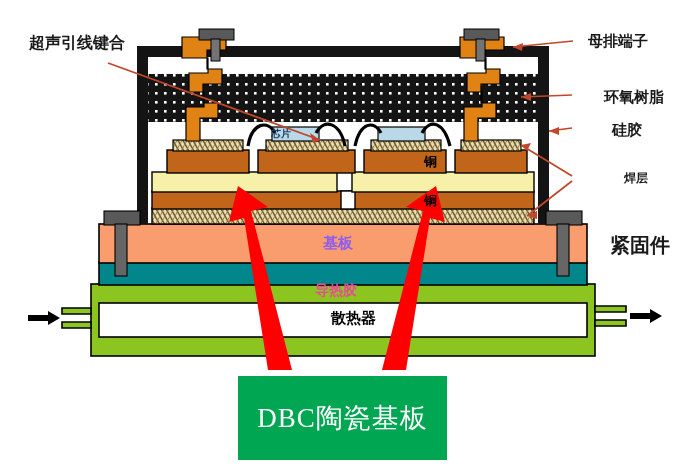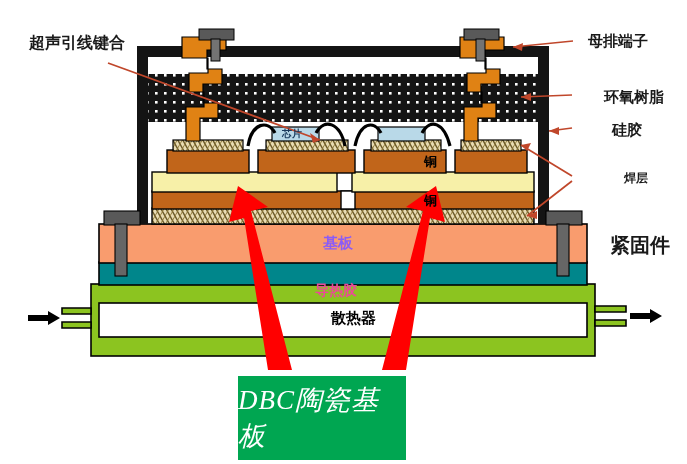--- a/index.html
+++ b/index.html
@@ -151,25 +151,25 @@
   </g>
 
   <g fill="#ff0000">
     <path d="M268 370 L292 370 L251 211 L268 207 L238 186 L229 222 L244 218 Z"></path>
     <path d="M406 370 L382 370 L423 211 L406 207 L436 186 L445 222 L430 218 Z"></path>
   </g>
 
 </svg>
 
 
-<div class="greenbox" style="left:238px;top:376px;width:168px;height:84px;font-style:italic;">
+<div class="greenbox" style="left:238px;top:376px;width:209px;height:84px;">
   <span>DBC陶瓷基板</span>
 </div>
 
-<div class="inner cn" style="left:282px;top:127px;font-size:10px;color:#1a3a5c;">芯片</div>
+<div class="inner cn" style="left:271px;top:127px;font-size:10px;color:#1a3a5c;">芯片</div>
 
 <div class="inner cn" style="left:424px;top:153px;font-size:13px;color:#000;">铜</div>
 
 <div class="inner cn" style="left:424px;top:192px;font-size:13px;color:#000;">铜</div>
 
 <div class="inner cn" style="left:323px;top:234px;font-size:15px;color:#8b5cf6;">基板</div>
 
 <div class="inner cn" style="left:315px;top:282px;font-size:14px;color:#ec4899;">导热胶</div>
 
 <div class="inner cn" style="left:331px;top:309px;font-size:15px;color:#000;">散热器</div>

